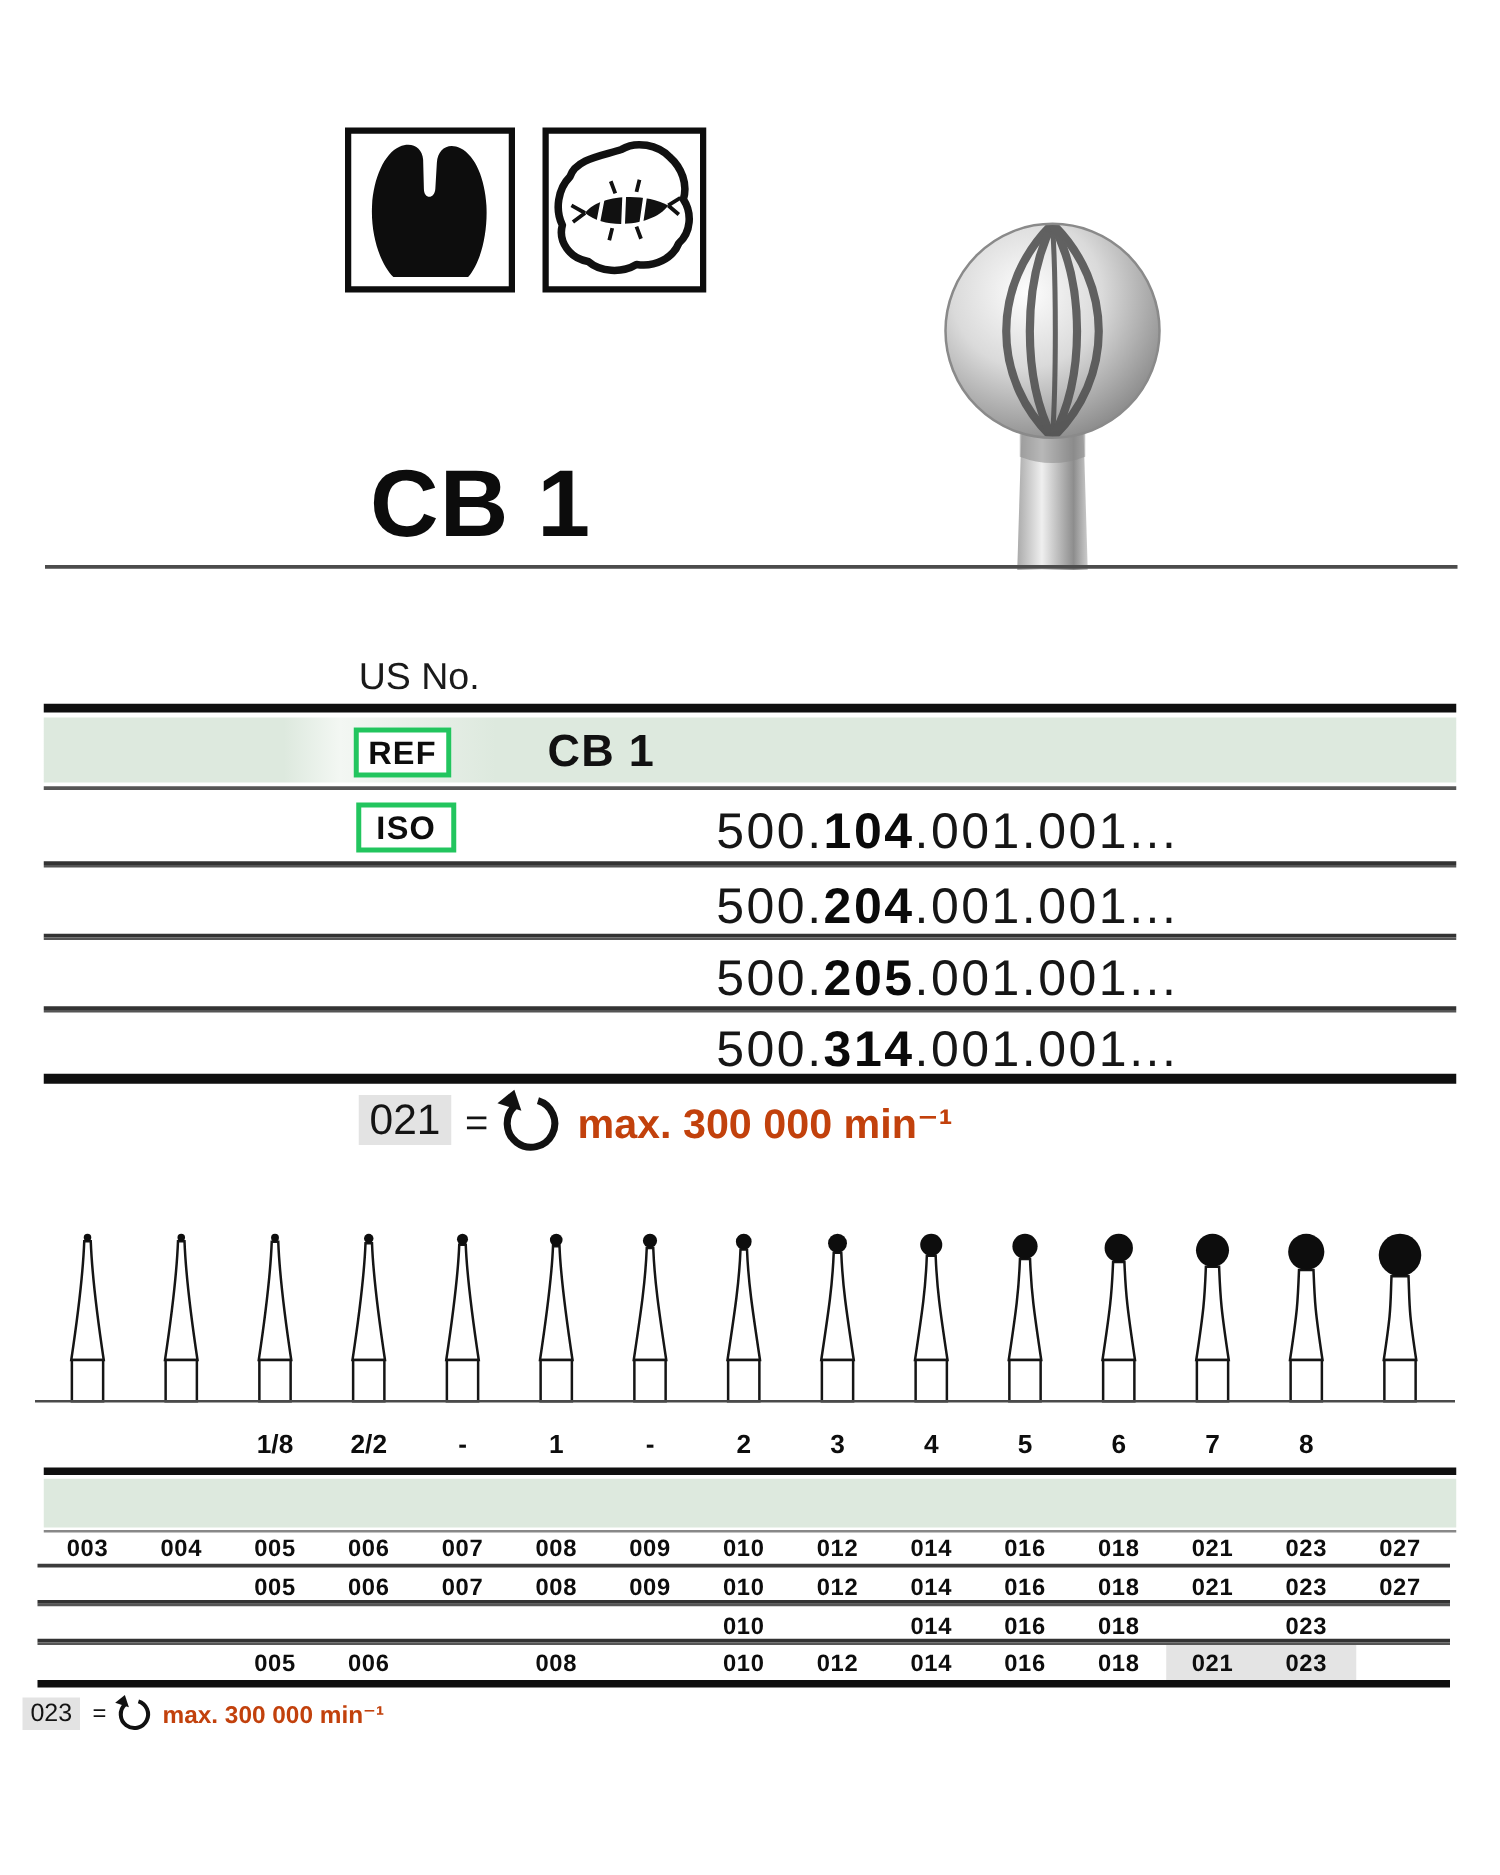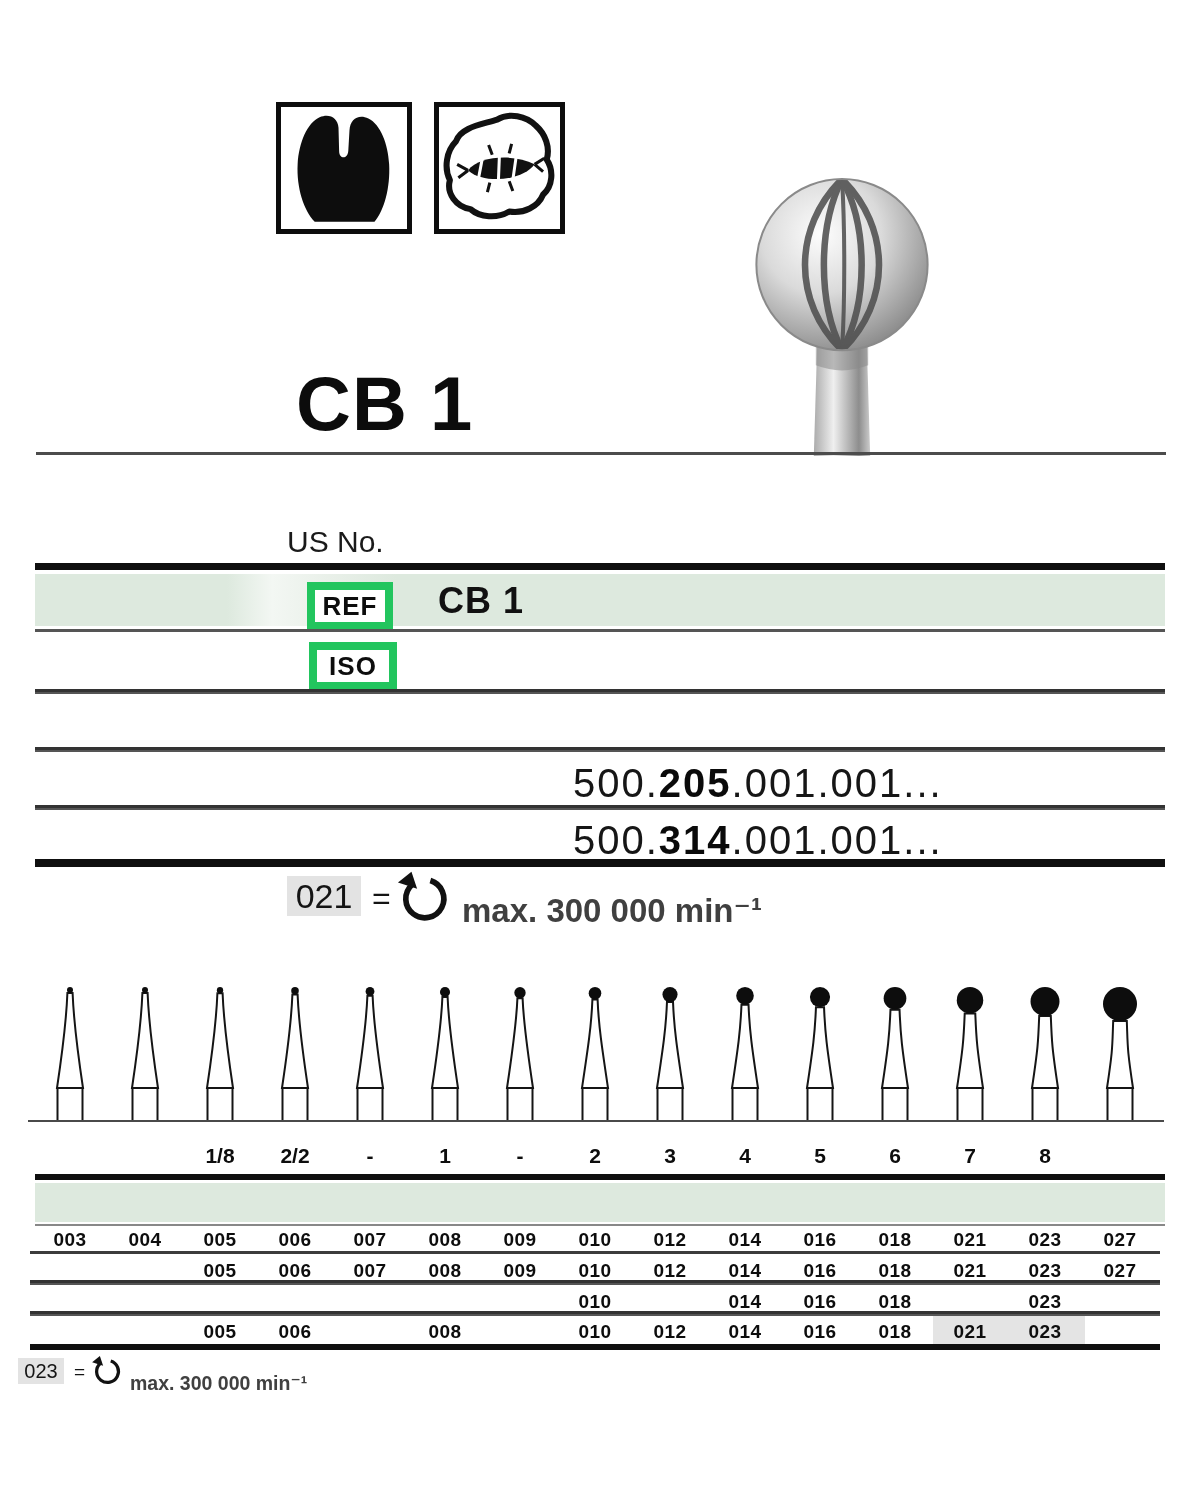--- a/index.html
+++ b/index.html
@@ -9,29 +9,29 @@
   .rule.thick{background:#0f0f0f;}
   .rule.double{background:transparent;border-top:3px solid #333;border-bottom:2px solid #555;height:5px;box-sizing:border-box;}
   .icon-box{position:absolute;border:5px solid #0d0d0d;background:#fff;box-sizing:content-box;}
   .icon-box svg{width:100%;height:100%;display:block;}
   .photo{position:absolute;left:746px;top:172px;width:192px;height:284px;}
   .photo svg{width:100%;height:100%;display:block;}
   .title{position:absolute;left:296px;top:360px;font-size:76px;font-weight:bold;letter-spacing:1px;color:#0c0c0c;white-space:nowrap;}
   .usno{position:absolute;left:287px;top:525px;font-size:30px;color:#1a1a1a;}
   .green-band{position:absolute;left:35px;width:1130px;background:#dde9de;}
   .green-band.ref{background:linear-gradient(90deg,#dde9de 0%,#dde9de 17%,#f3f7f3 21%,#e9f0e9 26%,#dde9de 32%,#dde9de 100%);}
-  .tag-box{position:absolute;border:8px solid #22c55e;background:#fff;font-weight:bold;font-size:26px;letter-spacing:1px;
-           display:flex;align-items:center;justify-content:center;color:#0d0d0d;margin-left:24px;}
+  .tag-box{position:absolute;border:4px solid #22c55e;background:#fff;font-weight:bold;font-size:26px;letter-spacing:1px;
+           display:flex;align-items:center;justify-content:center;color:#0d0d0d;}
   .ref-val{position:absolute;left:438px;top:580px;font-size:36px;font-weight:bold;letter-spacing:1px;}
   .iso-text{position:absolute;left:573px;font-size:40px;letter-spacing:2px;white-space:nowrap;color:#161616;}
   .iso-text b{font-weight:bold;color:#0a0a0a;}
   .note{position:absolute;white-space:nowrap;}
   .chip{position:absolute;background:#e3e3e3;text-align:center;color:#141414;}
   .note-eq{position:absolute;color:#141414;}
-  .note-text{position:absolute;font-weight:bold;color:#404040;margin-top:12px;}
+  .note-text{position:absolute;font-weight:bold;color:#c2410c;}
   .rot-icon{position:absolute;}
   .rot-icon svg{width:100%;height:100%;display:block;}
   .cell{position:absolute;width:74px;text-align:center;font-weight:bold;color:#0d0d0d;}
   .us-cell{font-size:21px;height:24px;line-height:24px;}
   .num-cell{font-size:19px;height:24px;line-height:24px;letter-spacing:0.5px;}
   .baseline{position:absolute;left:28px;top:1120px;width:1136px;height:2px;background:#4a4a4a;}
   .hl-rect{position:absolute;left:933px;top:1316px;width:152px;height:29px;background:#e4e4e4;}
   .bur-svg{position:absolute;top:984px;width:76px;height:140px;}
 </style>
 </head>
@@ -90,21 +90,23 @@
   <div class="rule" style="left:36px;top:452px;width:1130px;height:3px;"></div>
   <div class="usno">US No.</div>
   <div class="rule thick" style="left:35px;top:563px;width:1130px;height:7px;"></div>
 
   <div class="green-band ref" style="top:574px;height:52px;"></div>
   <div class="tag-box" style="left:283px;top:582px;width:70px;height:32px;">REF</div>
   <div class="ref-val">CB 1</div>
   <div class="rule" style="left:35px;top:629px;width:1130px;height:3px;background:#555;"></div>
 
   <div class="tag-box" style="left:285px;top:642px;width:72px;height:32px;">ISO</div>
+  <div class="iso-text" style="top:643px;"><span>500.</span><b>104</b><span>.001.001...</span></div>
   <div class="rule double" style="left:35px;top:689px;width:1130px;"></div>
+  <div class="iso-text" style="top:703px;"><span>500.</span><b>204</b><span>.001.001...</span></div>
   <div class="rule double" style="left:35px;top:747px;width:1130px;"></div>
   <div class="iso-text" style="top:761px;"><span>500.</span><b>205</b><span>.001.001...</span></div>
   <div class="rule double" style="left:35px;top:805px;width:1130px;"></div>
   <div class="iso-text" style="top:818px;"><span>500.</span><b>314</b><span>.001.001...</span></div>
   <div class="rule thick" style="left:35px;top:859px;width:1130px;height:8px;"></div>
 
   <div class="note">
     <div class="chip" style="left:287px;top:876px;width:74px;height:40px;font-size:34px;line-height:40px;">021</div>
     <div class="note-eq" style="left:372px;top:880px;font-size:32px;">=</div>
     <div class="rot-icon" style="left:396px;top:870px;width:54px;height:54px;">

